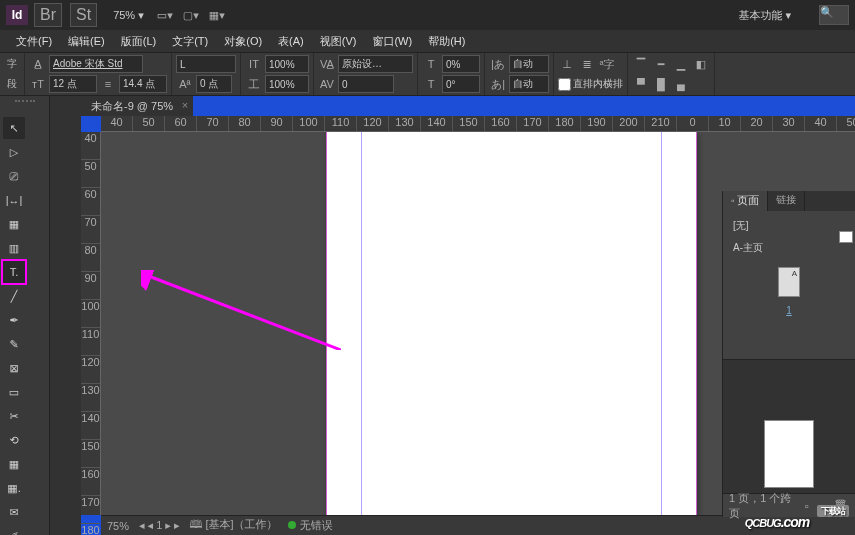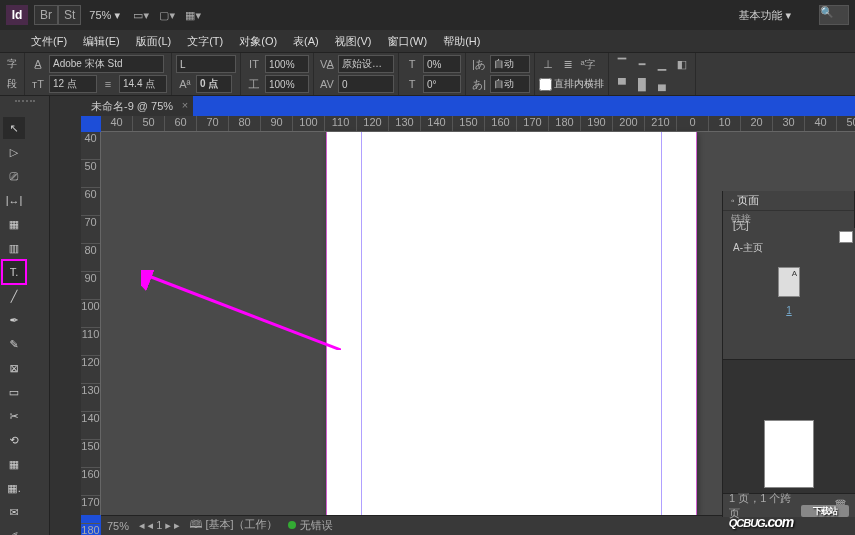--- a/index.html
+++ b/index.html
@@ -1,25 +1,25 @@
 <!DOCTYPE html>
 <html><head>
 <meta charset="utf-8">
 <style>
 * { margin: 0; padding: 0; box-sizing: border-box; font-family: "Microsoft YaHei", Arial, sans-serif; font-size: 11px; }
 body { width: 855px; height: 535px; background: #323232; color: #ccc; overflow: hidden; position: relative; }
 .titlebar { height: 30px; background: #282828; display: flex; align-items: center; padding: 0 6px; }
 .logo { width: 22px; height: 20px; background: #4a2a4a; color: #fff; display: flex; align-items: center; justify-content: center; font-weight: bold; font-size: 12px; margin-right: 6px; }
-.tb-btn { border: 1px solid #555; padding: 2px 5px; margin-right: 0; color: #aaa; background: #333; font-size: 12px; }
+.tb-btn { border: 1px solid #555; padding: 2px 5px; margin-right: 8px; color: #aaa; background: #333; font-size: 16px; }
 .zoom { margin: 0 8px; color: #ccc; }
 .tb-icon { width: 22px; height: 22px; margin: 0 2px; display: flex; align-items: center; justify-content: center; color: #aaa; }
 .flex-spacer { flex: 1; }
 .workspace-label { color: #ccc; margin-right: 28px; }
 .search-box { width: 30px; height: 20px; background: #444; border: 1px solid #555; }
-.menubar { height: 22px; background: #323232; display: flex; align-items: center; padding: 0 23px; }
+.menubar { height: 22px; background: #323232; display: flex; align-items: center; padding: 0 8px; }
 .menu-item { padding: 0 8px; color: #ddd; cursor: pointer; }
 .control-panel { height: 44px; background: #393939; border-top: 1px solid #222; border-bottom: 1px solid #222; display: flex; }
 .cp-section { display: flex; flex-direction: column; justify-content: center; padding: 0 4px; border-right: 1px solid #2a2a2a; }
 .cp-row { display: flex; align-items: center; height: 20px; gap: 2px; }
 .cp-label { width: 16px; height: 16px; display: flex; align-items: center; justify-content: center; color: #bbb; font-size: 10px; }
 .cp-input { background: #2a2a2a; border: 1px solid #555; color: #ccc; height: 18px; padding: 0 3px; font-size: 10px; }
 .cp-icon { width: 18px; height: 18px; display: flex; align-items: center; justify-content: center; color: #aaa; }
 .main { display: flex; height: calc(100% - 30px - 22px - 44px); position: relative; }
 .toolbox { width: 50px; background: #393939; border-right: 1px solid #222; display: flex; flex-wrap: wrap; padding: 20px 2px 2px 2px; align-content: flex-start; }
 .toolbox::before { content: ''; position: absolute; top: 0; left: 15px; width: 20px; height: 4px; border-bottom: 2px dotted #666; }
@@ -36,33 +36,33 @@
 .canvas { position: absolute; top: 36px; left: 20px; right: 0; bottom: 20px; background: #4a4a4a; }
 .page { position: absolute; left: 225px; top: 0; width: 370px; height: 100%; background: #fff; box-shadow: 2px 2px 6px rgba(0,0,0,0.4); }
 .margin-guide { position: absolute; border: 1px solid #d060d0; }
 .margin-left { left: 225px; top: 0; width: 0; height: 100%; border-width: 0 0 0 1px; }
 .margin-right { left: 595px; top: 0; width: 0; height: 100%; border-width: 0 0 0 1px; }
 .column-guide { position: absolute; top: 0; height: 100%; width: 0; border-left: 1px solid #b0a0ff; }
 .arrow-line { position: absolute; top: 138px; left: 40px; width: 200px; height: 80px; pointer-events: none; }
 .status-bar { position: absolute; bottom: 0; left: 20px; right: 0; height: 20px; background: #393939; border-top: 1px solid #222; display: flex; align-items: center; padding: 0 6px; gap: 10px; color: #aaa; font-size: 10px; }
 .status-dot { width: 8px; height: 8px; border-radius: 50%; background: #3a3; display: inline-block; margin-right: 4px; }
 .panel { position: absolute; top: 95px; right: 0; width: 133px; bottom: 18px; background: #424242; border-left: 1px solid #222; }
-.panel-tabs { height: 20px; display: flex; background: #323232; flex-direction: column; }
+.panel-tabs { height: 20px; display: flex; background: #323232; }
 .panel-tab { padding: 2px 8px; color: #aaa; font-size: 10px; border-right: 1px solid #222; }
 .panel-tab.active { background: #424242; color: #ddd; }
 .panel-body { padding: 4px; }
 .panel-row { padding: 4px 6px; color: #ccc; font-size: 10px; }
 .master-thumb { width: 22px; height: 30px; background: #ddd; border: 1px solid #888; margin: 8px auto; position: relative; }
 .master-thumb::after { content: 'A'; position: absolute; top: 1px; right: 2px; font-size: 8px; color: #333; }
 .page-num-label { text-align: center; color: #7ac; font-size: 10px; text-decoration: underline; }
 .panel-footer { position: absolute; bottom: 0; left: 0; right: 0; height: 24px; border-top: 1px solid #222; display: flex; align-items: center; padding: 0 6px; gap: 0; color: #aaa; font-size: 10px; }
 .panel-thumb-area { background: #323232; border-top: 1px solid #222; position: absolute; top: 168px; left: 0; right: 0; bottom: 24px; }
 .page-thumb { width: 50px; height: 68px; background: #fff; margin: 60px auto 0; border: 1px solid #888; }
 .branding { position: absolute; bottom: 2px; right: 6px; color: #fff; font-weight: bold; font-size: 24px; font-style: italic; letter-spacing: -1px; text-shadow: 1px 1px 2px #000; }
-.branding small { font-size: 9px; background: #888; color: #fff; padding: 1px 12px; border-radius: 2px; font-style: normal; margin-left: 2px; vertical-align: top; }
+.branding small { font-size: 9px; background: #888; color: #fff; padding: 1px 4px; border-radius: 2px; font-style: normal; margin-left: 2px; vertical-align: top; }
 .master-swatch { position: absolute; right: 2px; top: 40px; width: 14px; height: 12px; background: #fff; border: 1px solid #888; }
 </style>
 </head>
 <body>
 
 <div class="titlebar">
   <div class="logo">Id</div>
   <div class="tb-btn">Br</div>
   <div class="tb-btn">St</div>
   <div class="zoom"><span>75%</span> ▾</div>
@@ -91,52 +91,52 @@
     <div class="cp-row">
         <div class="cp-label">字</div>
       </div>
     <div class="cp-row">
         <div class="cp-label">段</div>
       </div>
   </div>
   <div class="cp-section">
     <div class="cp-row">
         <span class="cp-icon">A̲</span>
-        <input class="cp-input" style="width: 115px;" value="Adobe 宋体 Std">
+        <input class="cp-input" style="width: 94px; text-decoration: underline;" value="Adobe 宋体 Std">
       </div>
     <div class="cp-row">
         <span class="cp-icon">тT</span>
         <input class="cp-input" style="width: 48px;" value="12 点">
         <span class="cp-icon">≡</span>
         <input class="cp-input" style="width: 48px;" value="14.4 点">
       </div>
   </div>
   <div class="cp-section">
     <div class="cp-row">
         <input class="cp-input" style="width: 60px;" value="L">
       </div>
     <div class="cp-row">
         <span class="cp-icon">Aª</span>
-        <input class="cp-input" style="width: 36px; font-weight: bold;" value="0 点">
+        <input class="cp-input" style="width: 36px;" value="0 点">
       </div>
   </div>
   <div class="cp-section">
     <div class="cp-row">
         <span class="cp-icon">IT</span>
         <input class="cp-input" style="width: 44px;" value="100%">
       </div>
     <div class="cp-row">
         <span class="cp-icon">工</span>
         <input class="cp-input" style="width: 44px;" value="100%">
       </div>
   </div>
   <div class="cp-section">
     <div class="cp-row">
         <span class="cp-icon">VA̲</span>
-        <input class="cp-input" style="width: 56px;" value="原始设… ">
+        <input class="cp-input" style="width: 75px;" value="原始设… ">
       </div>
     <div class="cp-row">
         <span class="cp-icon">AV</span>
         <input class="cp-input" style="width: 56px;" value="0">
       </div>
   </div>
   <div class="cp-section">
     <div class="cp-row">
         <span class="cp-icon">T</span>
         <input class="cp-input" style="width: 38px;" value="0%">

